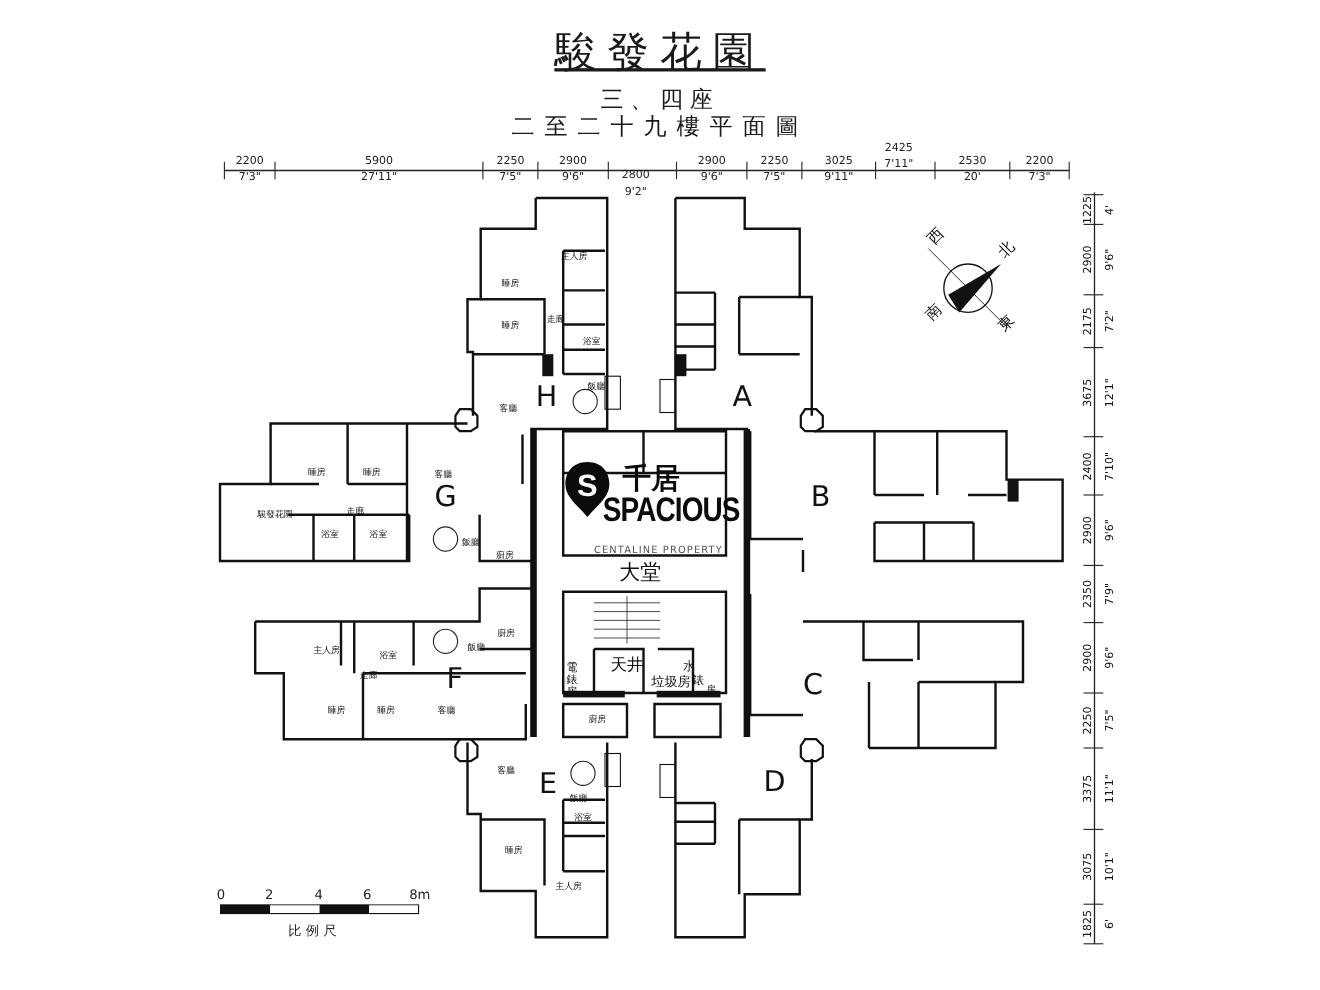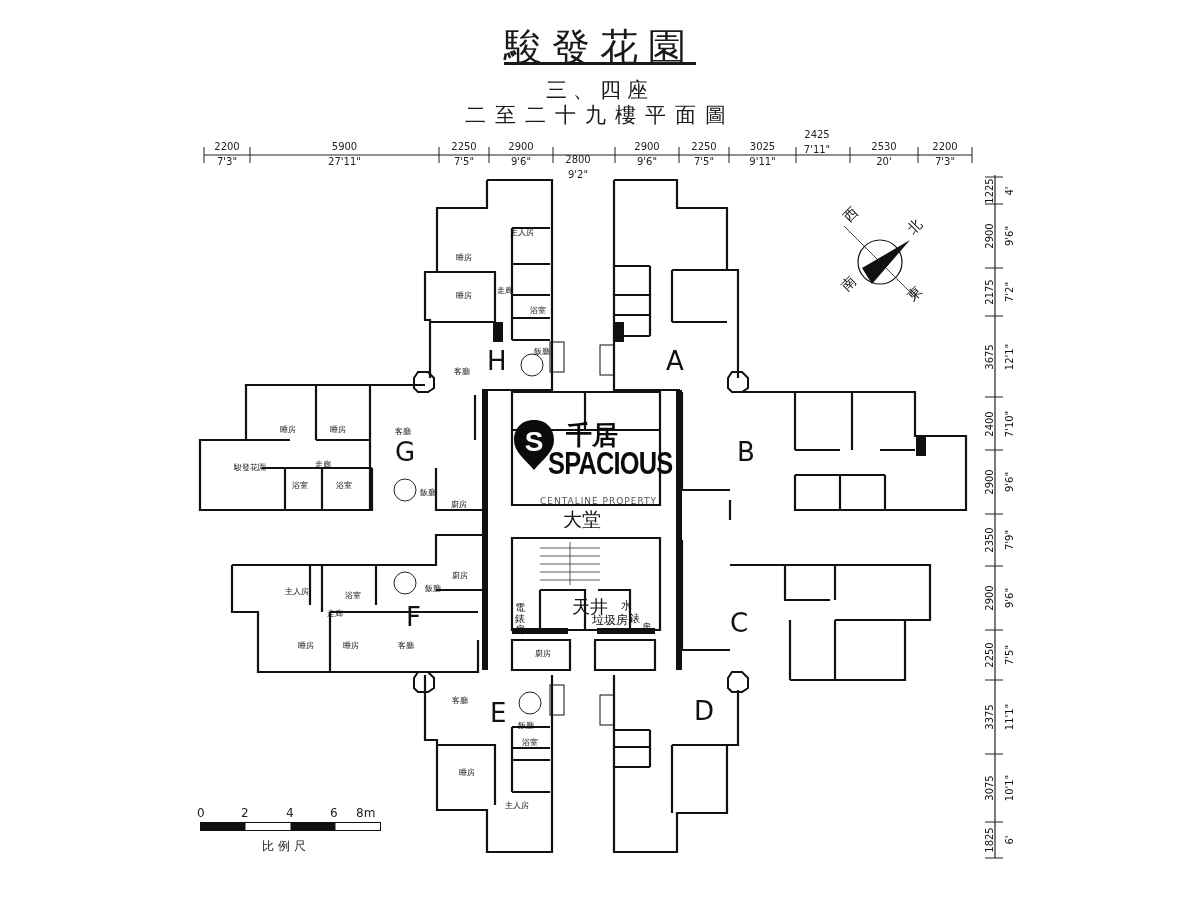--- a/index.html
+++ b/index.html
@@ -354,21 +354,21 @@
 
 <div style="position:absolute;left:452px;top:695px;font-size:8px">客廳</div>
 <div style="position:absolute;left:518px;top:720px;font-size:8px">飯廳</div>
 <div style="position:absolute;left:522px;top:737px;font-size:8px">浴室</div>
 <div style="position:absolute;left:459px;top:767px;font-size:8px">睡房</div>
 <div style="position:absolute;left:505px;top:800px;font-size:8px">主人房</div>
 
 <div style="position:absolute;left:535px;top:648px;font-size:8px">廚房</div>
 
 <div style="position:absolute;left:563px;top:507px;font-size:19px">大堂</div>
-<div style="position:absolute;left:572px;top:595px;font-size:18px">天井</div>
+<div style="position:absolute;left:555px;top:595px;font-size:15px">天井</div>
 <div style="position:absolute;left:514px;top:602px;font-size:10px;line-height:11px;width:12px;text-align:center">
   <span>電</span><span>錶</span><span>房</span>
 </div>
 <div style="position:absolute;left:592px;top:612px;font-size:12px">垃圾房</div>
 <div style="position:absolute;left:621px;top:598px;font-size:11px">水</div>
 <div style="position:absolute;left:629px;top:611px;font-size:11px">錶</div>
 <div style="position:absolute;left:642px;top:621px;font-size:9px">房</div>
 
 <svg class="watermark" width="45" height="55">
   <path d="M22 2 C8 2 2 12 2 22 C2 34 12 40 22 52 C32 40 42 34 42 22 C42 12 36 2 22 2 Z" fill="#0b0b0b"></path>
@@ -376,20 +376,20 @@
 </svg>
 <div class="wm-cn">千居</div>
 <div class="wm-text">SPACIOUS</div>
 <div class="wm-sub">CENTALINE PROPERTY</div>
 
 <div>
   <div class="scale-label" style="left:197px;top:806px">0</div>
   <div class="scale-label" style="left:241px;top:806px">2</div>
   <div class="scale-label" style="left:286px;top:806px">4</div>
   <div class="scale-label" style="left:330px;top:806px">6</div>
-  <div class="scale-label" style="left:356px;top:806px">8m</div>
+  <div class="scale-label" style="left:372px;top:806px">8m</div>
   <svg style="position:absolute;left:200px;top:822px" width="182" height="10">
     <rect x="0.5" y="0.5" width="180" height="8" fill="#fff" stroke="#111"></rect>
     <rect x="0.5" y="0.5" width="45" height="8" fill="#111"></rect>
     <rect x="90.5" y="0.5" width="45" height="8" fill="#111"></rect>
   </svg>
   <div class="scale-label" style="left:262px;top:838px;letter-spacing:4px">比例尺</div>
 </div>
 
 </body></html>

